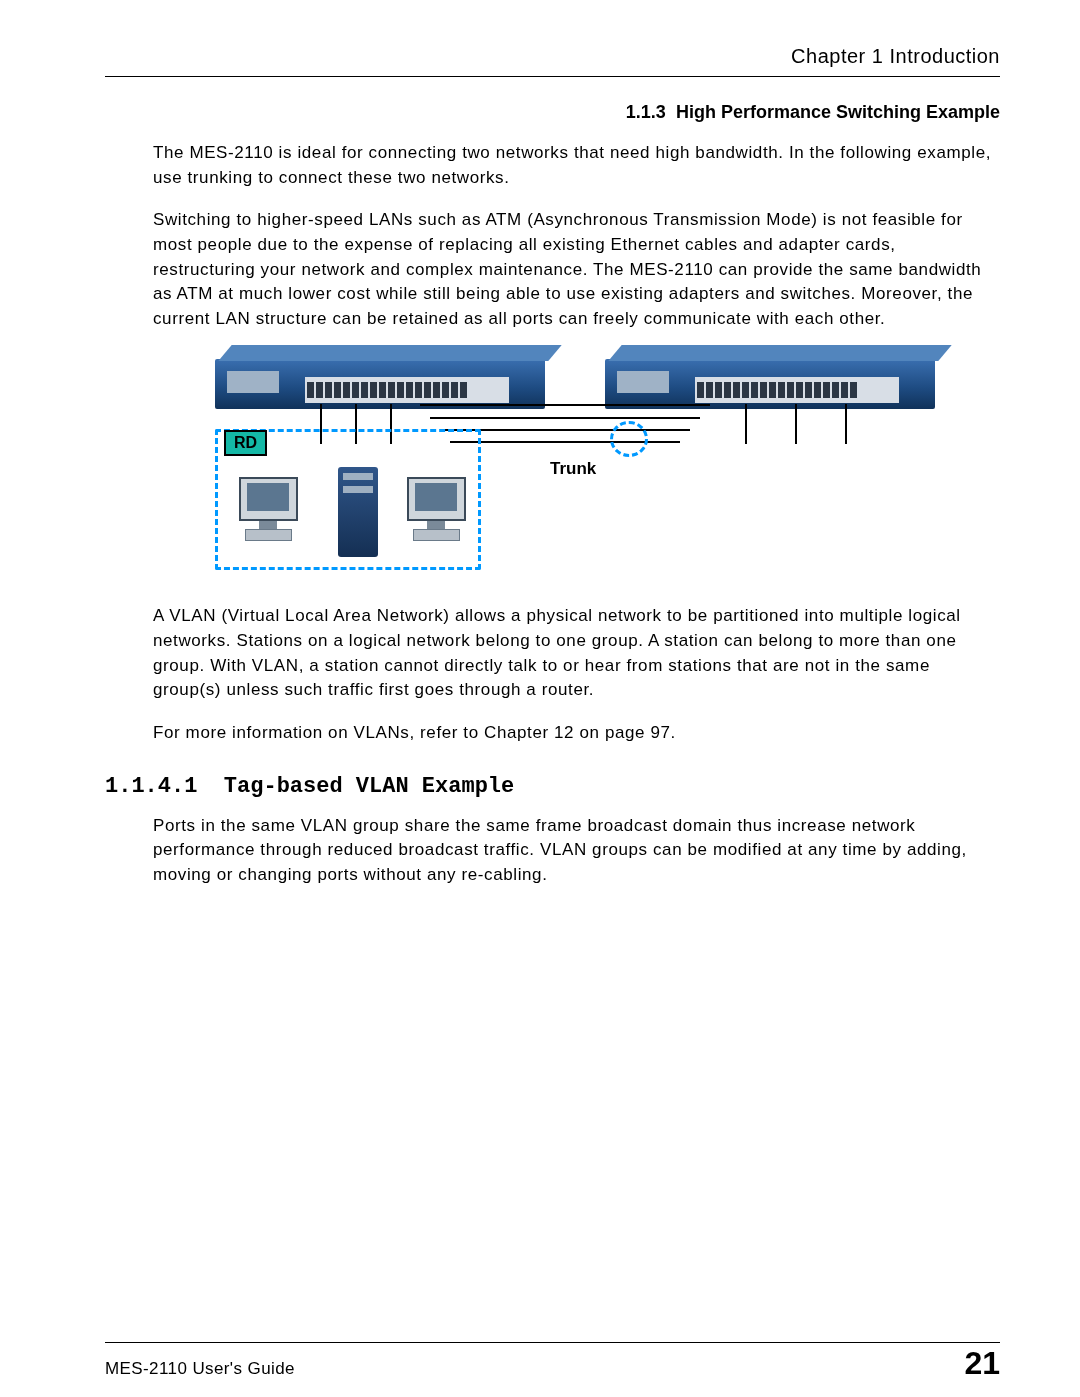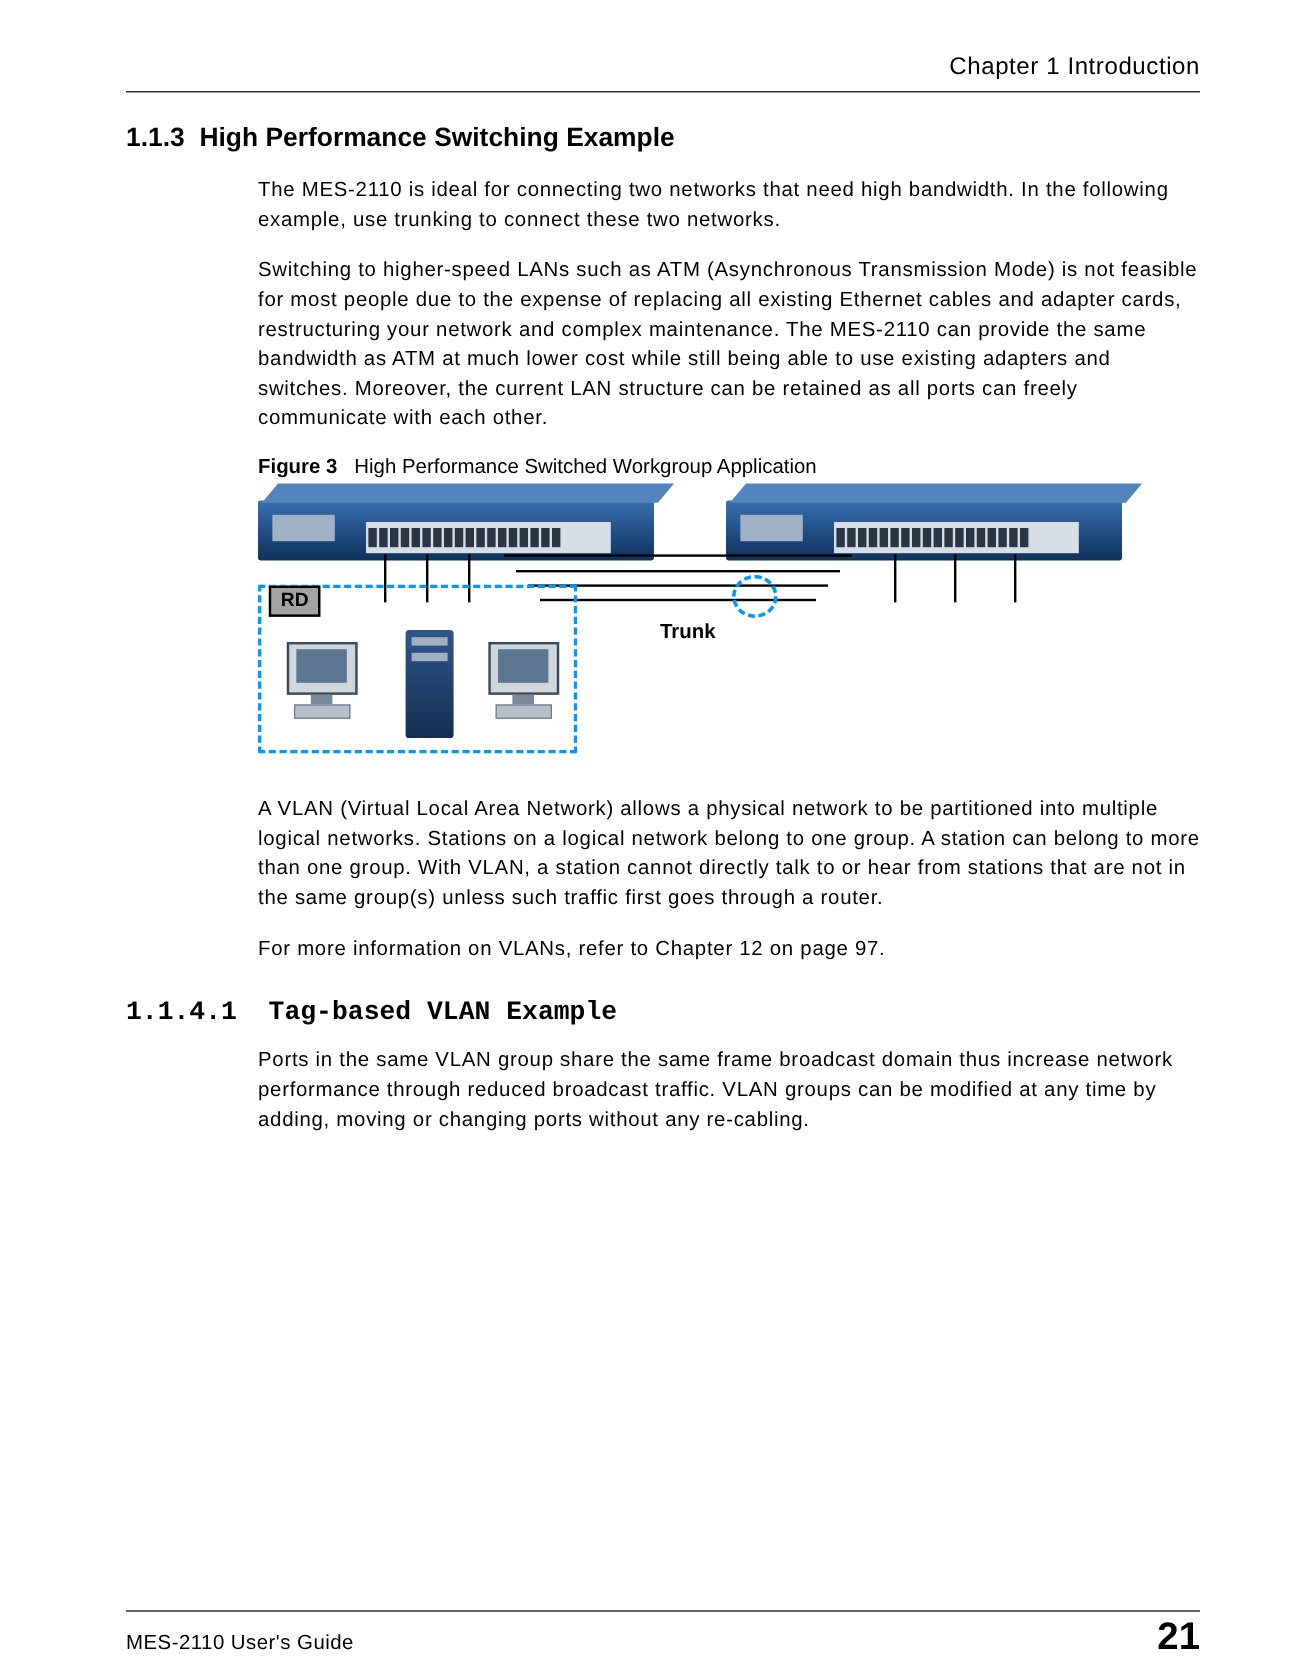--- a/index.html
+++ b/index.html
@@ -20,33 +20,34 @@
     text-align: right;
     font-size: 20px;
     letter-spacing: 0.5px;
   }
   .hr {
     border: none;
     border-top: 1.5px solid #000;
     margin: 8px 0 25px 0;
   }
   h2.section {
-    font-size: 22px;
+    font-size: 18px;
     font-weight: bold;
     margin: 25px 0 18px 0;
     font-family: Arial, Helvetica, sans-serif;
+    text-align: right;
   }
   h3.subsection {
     font-size: 22px;
     font-weight: bold;
     margin: 28px 0 15px 0;
     font-family: Liberation Mono, monospace;
   }
   .body-text {
-    margin: 0 0 18px 110px;
+    margin: 0 0 18px 48px;
     font-size: 17px;
     line-height: 1.45;
     letter-spacing: 0.6px;
     font-family: Verdana, Arial, sans-serif;
   }
   .fig-caption {
     margin: 10px 0 8px 110px;
     font-size: 17px;
   }
   .fig-caption .bold { font-weight: bold; }
@@ -98,21 +99,21 @@
     border: 3px dashed #0099ff;
     border-radius: 2px;
     height: 135px;
     top: 80px;
   }
   .group-box.rd { left: 0; width: 260px; }
   .group-box.sales { right: 0; width: 235px; }
   .group-label-box {
     position: absolute; top: -2px;
     border: 2px solid #000;
-    background: #a3a3a3;
+    background: #14b8a6;
     font-weight: bold;
     font-size: 16px;
     padding: 2px 8px;
     font-family: Arial, sans-serif;
   }
   .group-box.rd .group-label-box { left: 6px; }
   .group-box.sales .group-label-box { right: 6px; }
 
   .pc {
     position: absolute;
@@ -209,23 +210,20 @@
   <div class="header-right">Chapter 1 Introduction</div>
   <hr class="hr">
 
   <h2 class="section">
     <span>1.1.3</span>&nbsp;&nbsp;<span>High Performance Switching Example</span>
   </h2>
 
   <p class="body-text">The MES-2110 is ideal for connecting two networks that need high bandwidth. In the following example, use trunking to connect these two networks.</p>
   <p class="body-text">Switching to higher-speed LANs such as ATM (Asynchronous Transmission Mode) is not feasible for most people due to the expense of replacing all existing Ethernet cables and adapter cards, restructuring your network and complex maintenance. The MES-2110 can provide the same bandwidth as ATM at much lower cost while still being able to use existing adapters and switches. Moreover, the current LAN structure can be retained as all ports can freely communicate with each other.</p>
 
-  <div class="fig-caption">
-    <span class="bold">Figure 3</span>&nbsp;&nbsp;&nbsp;<span>High Performance Switched Workgroup Application</span>
-  </div>
 
   <div class="diagram">
 
     <div class="switch left">
       <div class="switch-top"></div>
       <div class="panel"></div>
       <div class="switch-port">
         <div class="port"></div>
           <div class="port"></div>
           <div class="port"></div>

